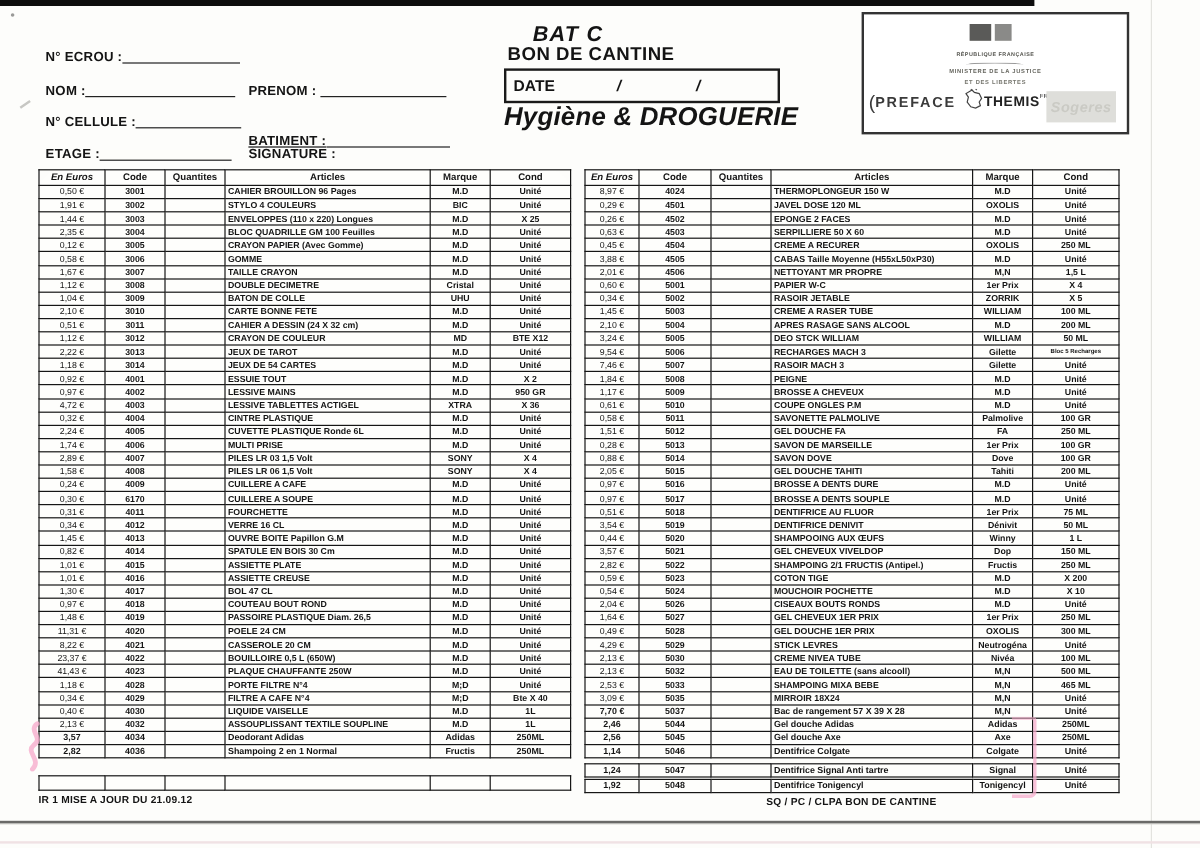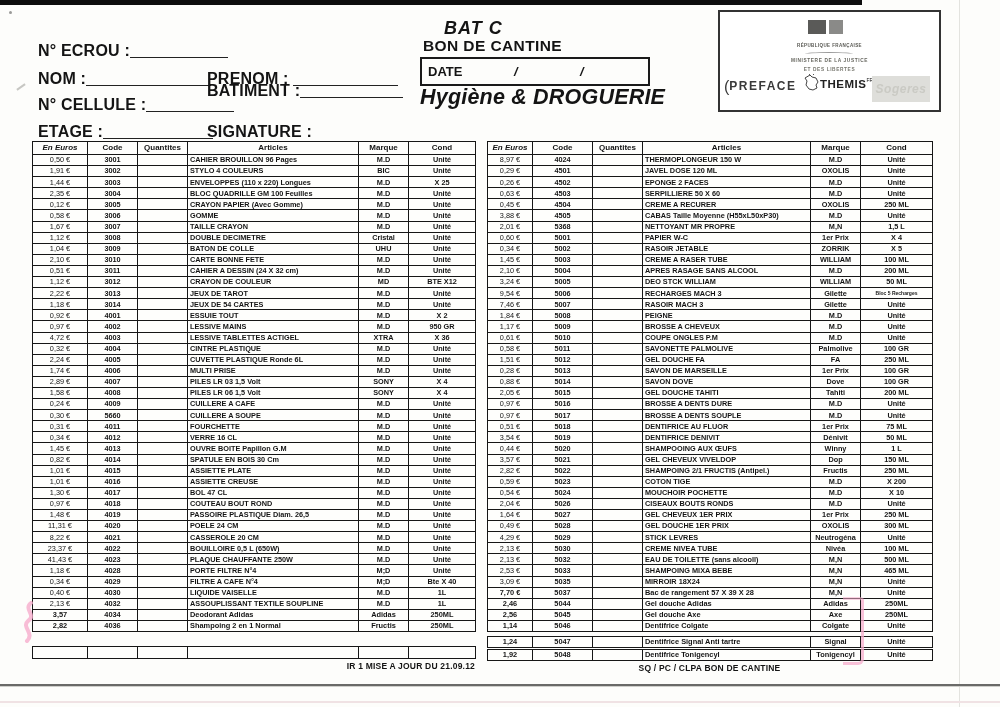--- a/index.html
+++ b/index.html
@@ -9,21 +9,21 @@
 
   
   .top-scan-bar{left:0;top:0;width:862px;height:5px;background:#0d0d0d;}
   .page-edge{left:959px;top:0;width:1px;height:707px;background:#e3e3df;}
   .bottom-rule{left:0;top:684px;width:1000px;height:2px;background:#6a6a68;box-shadow:0 1px 0 #cfcfcb;}
   .bottom-faint{left:0;top:701px;width:1000px;height:2px;background:#f0e2e4;}
   .pen-dot{left:9px;top:11px;width:3px;height:3px;background:#9a9a98;border-radius:50%;}
   .pen-dash{left:16px;top:86px;width:10px;height:2px;background:#c7c7c3;transform:rotate(-35deg);}
 
   
-  .field{font-size:16px;font-weight:bold;letter-spacing:.2px;white-space:nowrap;}
+  .field{font-size:11px;font-weight:bold;letter-spacing:.2px;white-space:nowrap;}
   .fline{display:inline-block;border-bottom:1.6px solid #222;height:10px;vertical-align:-2px;}
 
   
   .t-bat{left:444px;top:18px;font-size:18px;font-weight:bold;font-style:italic;letter-spacing:1px;}
   .t-bon{left:423px;top:37px;font-size:15.5px;font-weight:bold;letter-spacing:.4px;}
   .date-box{left:420px;top:57px;width:226px;height:25px;border:2px solid #1a1a1a;
             display:flex;align-items:center;font-weight:bold;font-size:13px;}
   .date-box .lbl{margin-left:6px;}
   .date-box .sl{position:absolute;font-style:italic;}
   .t-hyg{left:420px;top:85px;font-size:21.5px;font-weight:bold;font-style:italic;letter-spacing:.2px;}
@@ -80,21 +80,21 @@
 <div class="abs page-edge"></div>
 <div class="abs bottom-rule"></div>
 <div class="abs bottom-faint"></div>
 <div class="abs pen-dot"></div>
 <div class="abs pen-dash"></div>
 
 <div class="abs field" style="left:38px;top:42px;"><span>N° ECROU :</span><span class="fline" style="width:98px"></span></div>
 <div class="abs field" style="left:38px;top:70px;"><span>NOM :</span><span class="fline" style="width:125px"></span></div>
 <div class="abs field" style="left:207px;top:70px;"><span>PRENOM :</span> <span class="fline" style="width:105px"></span></div>
 <div class="abs field" style="left:38px;top:96px;"><span>N° CELLULE :</span><span class="fline" style="width:88px"></span></div>
-<div class="abs field" style="left:207px;top:82px;"><span>BATIMENT :</span><span class="fline" style="width:103px"></span></div>
+<div class="abs field" style="left:207px;top:112px;text-decoration:underline;"><span>BATIMENT :</span><span class="fline" style="width:103px"></span></div>
 <div class="abs field" style="left:38px;top:123px;"><span>ETAGE :</span><span class="fline" style="width:110px"></span></div>
 <div class="abs field" style="left:207px;top:123px;"><span>SIGNATURE :</span></div>
 
 <div class="abs t-bat">BAT C</div>
 <div class="abs t-bon">BON DE CANTINE</div>
 <div class="abs date-box">
   <span class="lbl">DATE</span>
   <span class="sl" style="left:92px">/</span>
   <span class="sl" style="left:158px">/</span>
 </div>
@@ -318,21 +318,21 @@
       <tr>
         <td class="price">0,24 €</td>
         <td class="code">4009</td>
         <td class="qty"></td>
         <td class="article">CUILLERE A CAFE</td>
         <td class="marque">M.D</td>
         <td class="cond">Unité</td>
       </tr>
       <tr>
         <td class="price">0,30 €</td>
-        <td class="code">5660</td>
+        <td class="code">6170</td>
         <td class="qty"></td>
         <td class="article">CUILLERE A SOUPE</td>
         <td class="marque">M.D</td>
         <td class="cond">Unité</td>
       </tr>
       <tr>
         <td class="price">0,31 €</td>
         <td class="code">4011</td>
         <td class="qty"></td>
         <td class="article">FOURCHETTE</td>
@@ -498,21 +498,21 @@
       <tr>
         <td style="height:11px"></td>
         <td></td>
         <td></td>
         <td></td>
         <td></td>
         <td></td>
       </tr>
     </tbody>
 </table>
-<div class="abs caption" style="left:32px;top:661px;width:443px;text-align:right;">IR 1 MISE A JOUR DU 21.09.12</div>
+<div class="abs caption" style="left:32px;top:661px;width:443px;text-align:left;">IR 1 MISE A JOUR DU 21.09.12</div>
 
 <table class="grid abs" style="left:487px;top:141px;width:445px;">
   <colgroup>
       <col style="width:45px">
       <col style="width:60px">
       <col style="width:50px">
       <col style="width:168px">
       <col style="width:50px">
       <col style="width:72px">
     </colgroup>
@@ -570,21 +570,21 @@
       <tr>
         <td class="price">3,88 €</td>
         <td class="code">4505</td>
         <td class="qty"></td>
         <td class="article">CABAS Taille Moyenne (H55xL50xP30)</td>
         <td class="marque">M.D</td>
         <td class="cond">Unité</td>
       </tr>
       <tr>
         <td class="price">2,01 €</td>
-        <td class="code">5368</td>
+        <td class="code">4506</td>
         <td class="qty"></td>
         <td class="article">NETTOYANT MR PROPRE</td>
         <td class="marque">M,N</td>
         <td class="cond">1,5 L</td>
       </tr>
       <tr>
         <td class="price">0,60 €</td>
         <td class="code">5001</td>
         <td class="qty"></td>
         <td class="article">PAPIER W-C</td>

